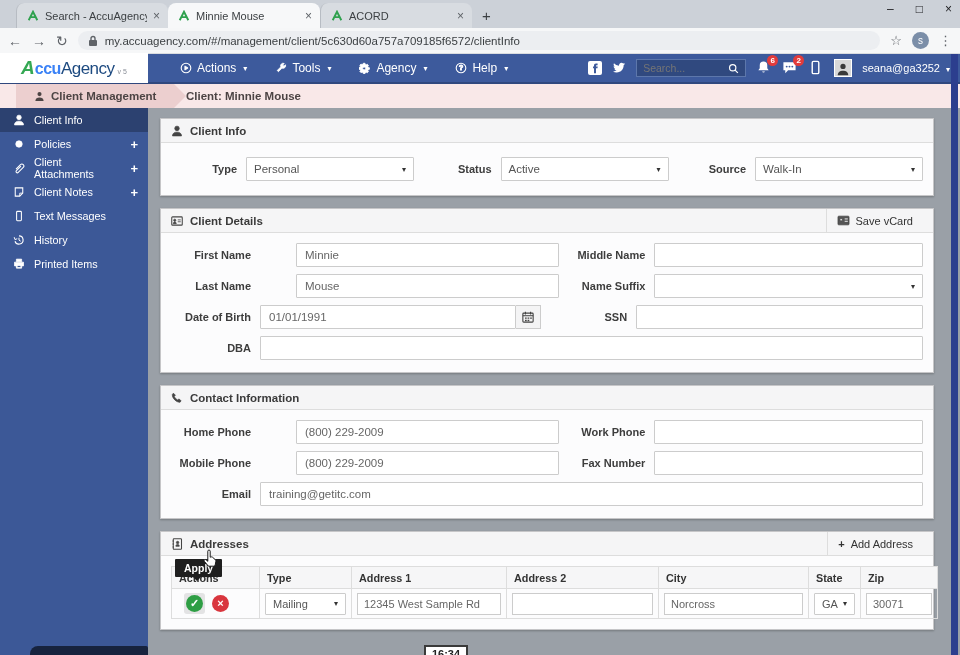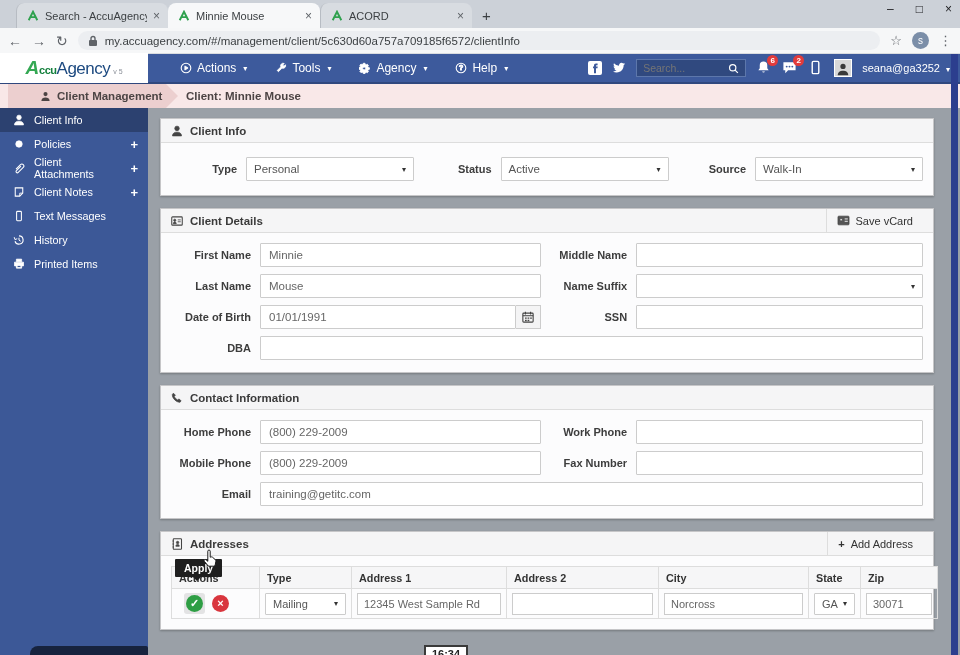--- a/index.html
+++ b/index.html
@@ -24,41 +24,41 @@
   .lock { width:10px; height:12px; }
   .url { font-size:11.5px; color:#3c4043; white-space:nowrap; overflow:hidden; }
   .star { color:#5f6368; font-size:13px; }
   .chromeavatar { width:17px; height:17px; border-radius:50%; background:#7b8ea8; color:#fff; font-size:10px; display:flex; align-items:center; justify-content:center; }
   .dots { color:#5f6368; font-size:13px; letter-spacing:0; }
 
   
   .appnav { position:absolute; left:0; top:54px; width:960px; height:30px; background:#3d5a9c; border-bottom:2px solid #30487e; display:flex; align-items:center; }
   .logo { width:148px; height:30px; background:#fff; display:flex; align-items:baseline; justify-content:center; padding-top:4px; }
   .logo .a { color:#34a853; font-weight:bold; font-size:19px; font-style:italic; }
-  .logo .ccu { color:#15803d; font-weight:bold; font-size:11px; letter-spacing:-.5px; }
+  .logo .ccu { color:#3b82f6; font-weight:bold; font-size:16px; letter-spacing:-.5px; }
   .logo .rest { color:#1d4a80; font-size:17px; letter-spacing:-.5px; }
   .logo .ver { color:#8a8f98; font-size:7px; margin-left:3px; }
   .menus { display:flex; gap:8px; margin-left:22px; }
   .menu { color:#fff; font-size:12px; display:flex; align-items:center; gap:5px; padding:4px 10px; cursor:pointer; }
   .menu .mic { width:12px; height:12px; fill:#fff; stroke:#fff; }
   .caret { font-size:8px; margin-left:2px; }
   .navright { margin-left:auto; display:flex; align-items:center; gap:10px; padding-right:10px; }
   .socic { width:14px; height:14px; fill:#fff; }
   .navsearch { width:110px; height:18px; background:#30497f; border:1px solid #5d77ab; display:flex; align-items:center; padding:0 6px; gap:6px; }
   .navsearch input { flex:1; background:transparent; border:none; outline:none; color:#c3cde4; font-size:10.5px; width:70px; font-family:"Liberation Sans",sans-serif; }
   .noticon { position:relative; width:16px; height:16px; }
   .noticon svg { width:15px; height:15px; fill:#fff; }
   .badge { position:absolute; top:-5px; right:-6px; background:#e23b3b; color:#fff; font-size:8px; font-weight:bold; min-width:11px; height:11px; border-radius:6px; display:flex; align-items:center; justify-content:center; padding:0 2px; }
   .useravatar { width:18px; height:18px; background:#d8d8d8; display:flex; align-items:flex-end; justify-content:center; overflow:hidden; border:1px solid #fff; }
   .useravatar svg { width:14px; height:14px; fill:#3a3a3a; }
   .username { color:#fff; font-size:11px; display:flex; align-items:flex-end; gap:4px; cursor:pointer; }
 
   
   .crumbbar { position:absolute; left:0; top:84px; width:960px; height:24px; background:#f9e8e8; }
-  .crumbleft { position:absolute; left:8px; top:0; width:158px; height:24px; background:#eccfcf; display:flex; align-items:center; gap:6px; padding-left:32px; font-size:11.5px; font-weight:bold; color:#4c4444; }
+  .crumbleft { position:absolute; left:16px; top:0; width:158px; height:24px; background:#eccfcf; display:flex; align-items:center; gap:6px; padding-left:18px; font-size:11.5px; font-weight:bold; color:#4c4444; }
   .crumbleft::after { content:""; position:absolute; right:-12px; top:0; border-left:12px solid #eccfcf; border-top:12px solid transparent; border-bottom:12px solid transparent; }
   .crumbleft svg { width:11px; height:11px; fill:#4c4444; }
   .crumbpage { position:absolute; left:186px; top:0; height:24px; display:flex; align-items:center; font-size:11.5px; font-weight:bold; color:#4c4444; }
 
   
   .sidebar { position:absolute; left:0; top:108px; width:148px; height:547px; background:#3c5897; }
   .sitem { height:24px; display:flex; align-items:center; gap:9px; padding:0 10px 0 13px; color:#fff; font-size:10.8px; cursor:pointer; }
   .sitem.active { background:#2c4170; }
   .sitem svg { width:12px; height:12px; flex:0 0 12px; fill:#fff; stroke:#fff; }
   .sitem .plus { margin-left:auto; font-size:13px; font-weight:bold; }
@@ -70,21 +70,21 @@
   .phead svg { width:12px; height:12px; fill:#444; stroke:#444; }
   .headbtn { margin-left:auto; height:24px; display:flex; align-items:center; gap:6px; padding:0 10px; border-left:1px solid #ddd; font-size:11px; font-weight:normal; color:#333; cursor:pointer; }
   .headbtn svg { width:13px; height:11px; fill:#555; }
   .pbody { padding:10px; }
 
   .frow { display:flex; align-items:center; margin-bottom:7px; }
   .frow:last-child { margin-bottom:2px; }
   .flabel { width:80px; text-align:right; margin-right:9px; font-size:11px; font-weight:bold; color:#3d3d3d; flex:0 0 80px; }
   .flabel.r { margin-left:auto; flex:0 0 86px; width:86px; }
   input.fin { height:24px; border:1px solid #ccc; background:#fff; font-size:11.5px; color:#666; padding:0 8px; font-family:"Liberation Sans",sans-serif; outline:none; border-radius:1px; }
-  .in-l { width:292px; }
+  .in-l { width:292px;margin-left:36px; }
   .in-r { width:298px; }
   .in-full { flex:1; }
   .sel { height:24px; border:1px solid #ccc; background:#fff; display:flex; align-items:center; padding:0 7px; font-size:11.5px; color:#555; cursor:pointer; border-radius:1px; }
   .sel .caret { margin-left:auto; color:#333; font-size:8px; }
   .addon { width:26px; height:24px; border:1px solid #ccc; border-left:none; background:#f4f4f5; display:flex; align-items:center; justify-content:center; }
   .addon svg { width:12px; height:12px; fill:#444; }
 
   .cirow { display:flex; align-items:center; justify-content:space-between; padding:4px 0; }
   .cigrp { display:flex; align-items:center; }
   .cigrp .flabel { width:66px; flex:0 0 66px; }

